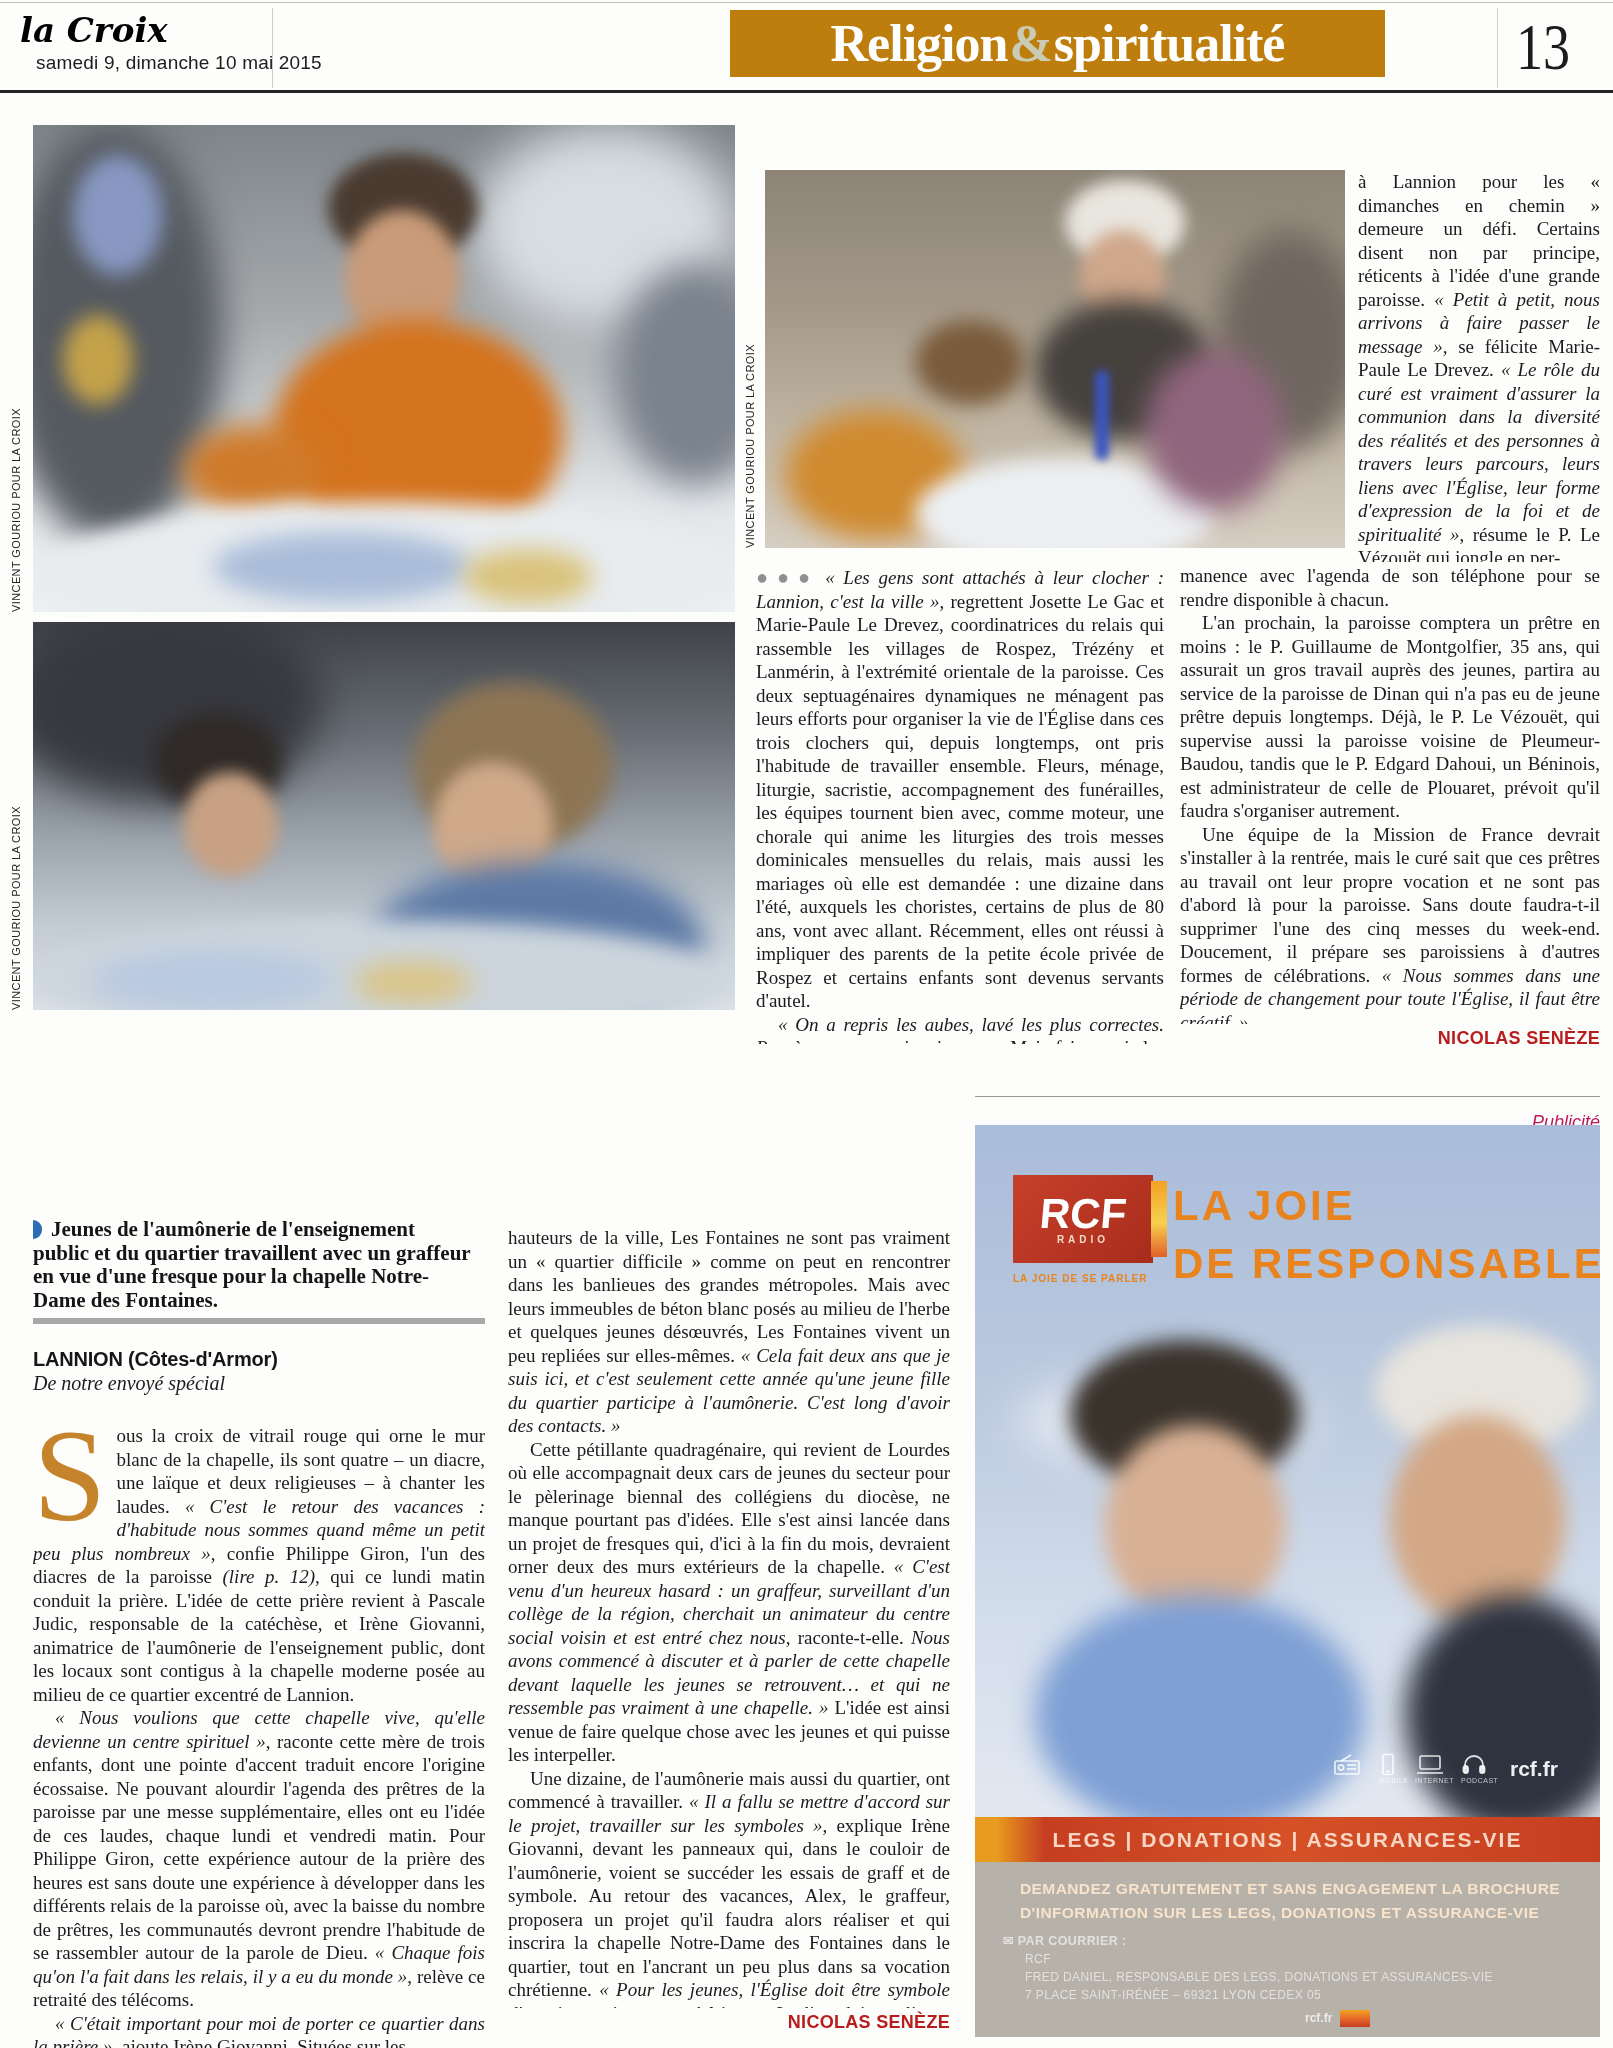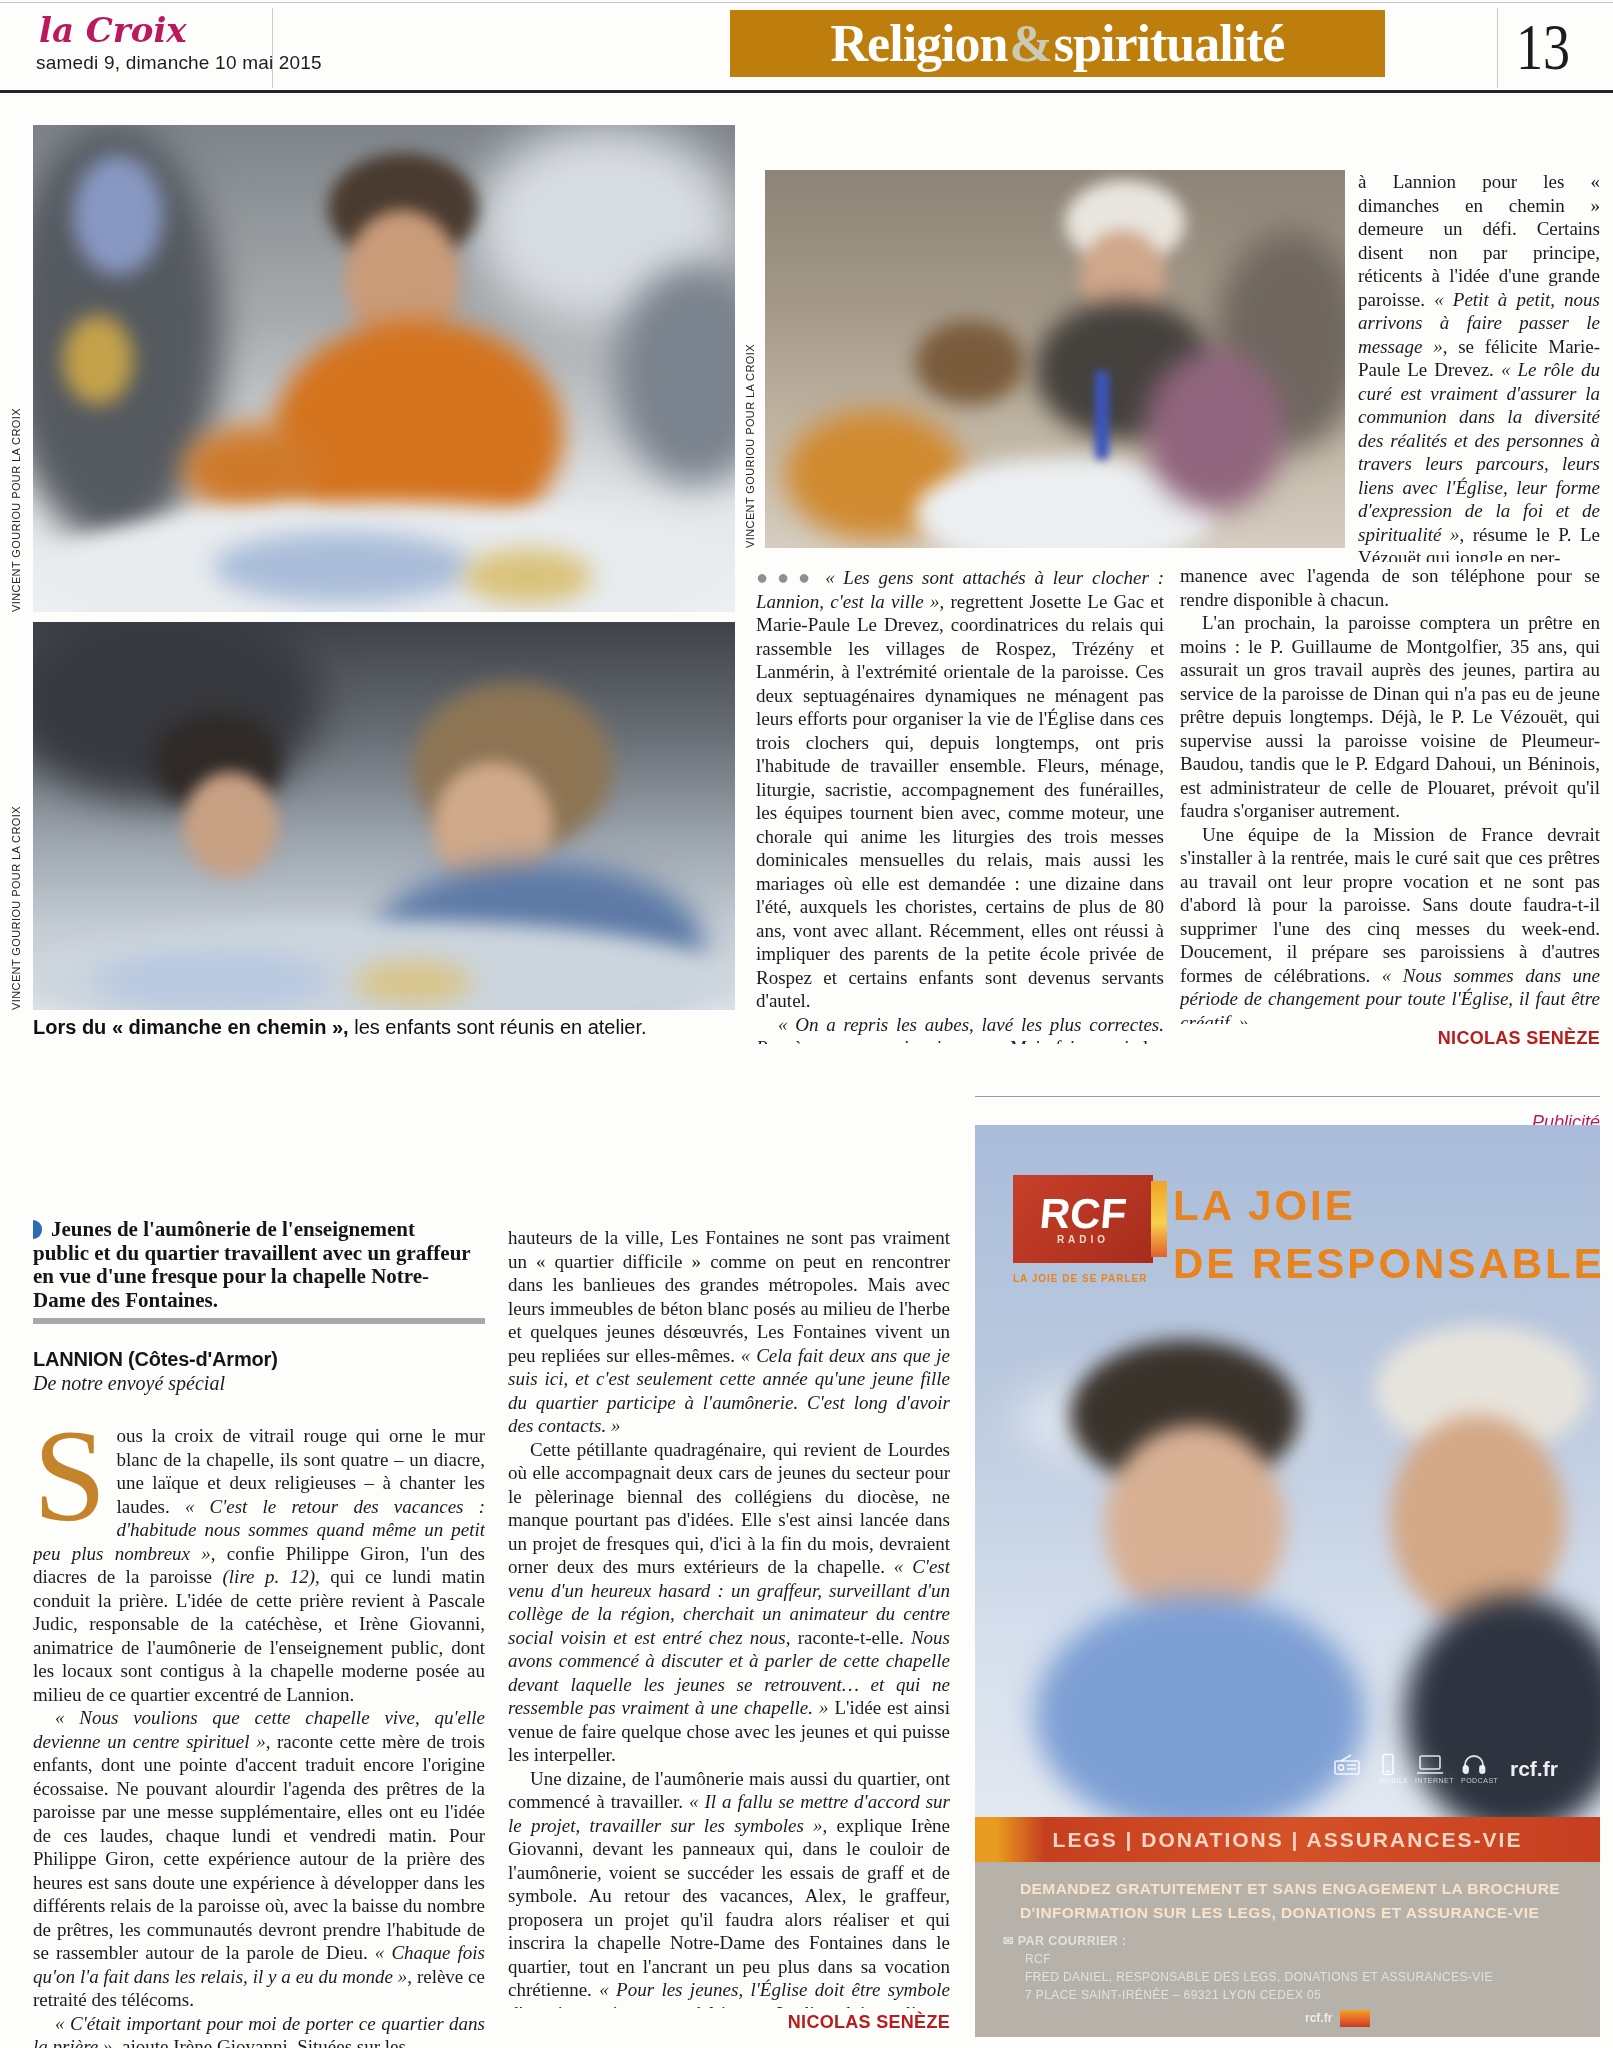--- a/index.html
+++ b/index.html
@@ -3,21 +3,21 @@
 <meta charset="utf-8">
 <style>
   html,body{margin:0;padding:0;background:#e8e8e8;}
   .page{position:relative;width:1613px;height:2048px;background:#fdfdfc;overflow:hidden;
         font-family:"Liberation Serif",serif;color:#1b1b1b;}
   .abs{position:absolute;}
   
   .hair-top{left:0;top:2px;width:1613px;height:1px;background:#c2c2c2;}
   .hdr-vline{top:8px;height:80px;width:1px;background:#cccccc;}
   .hdr-rule{left:0;top:90px;width:1613px;height:3px;background:#252525;}
-  .masthead{left:39px;top:10px;font:italic 700 34px "DejaVu Serif",serif;color:#be185d;}
+  .masthead{left:20px;top:10px;font:italic 700 34px "DejaVu Serif",serif;color:#000000;}
   .hdr-date{left:36px;top:52px;font:400 19px/22px "Liberation Sans",sans-serif;color:#1c1c1c;letter-spacing:.2px;}
   .section-banner{left:730px;top:10px;width:655px;height:67px;background:#be7e0d;
        display:flex;align-items:center;justify-content:center;}
   .section-banner .t{font:700 52px "Liberation Serif",serif;color:#ffffff;letter-spacing:-1px;}
   .section-banner .amp{color:#c9cbb4;padding:0 2px;}
   .pageno{left:1516px;top:14px;font:400 66px/66px "Liberation Serif",serif;color:#1c1c1c;transform:scaleX(.82);transform-origin:left top;}
   
   .photo{position:absolute;overflow:hidden;background:#9aa0a6;}
   .blob{position:absolute;border-radius:50%;}
   .credit{position:absolute;writing-mode:vertical-rl;transform:rotate(180deg);
@@ -109,23 +109,20 @@
     <div class="blob" style="left:150px;top:150px;width:95px;height:105px;background:#c8a184;filter:blur(8px);"></div>
     <div class="blob" style="left:380px;top:60px;width:200px;height:170px;background:#8d7554;filter:blur(10px);"></div>
     <div class="blob" style="left:400px;top:140px;width:120px;height:130px;background:#cfa98a;filter:blur(8px);"></div>
     <div class="blob" style="left:340px;top:240px;width:330px;height:160px;background:#5d7aa6;filter:blur(14px);"></div>
     <div class="blob" style="left:0;bottom:-30px;width:702px;height:120px;background:#ccd5dd;filter:blur(10px);"></div>
     <div class="blob" style="left:60px;bottom:0;width:240px;height:60px;background:#b9c9e0;filter:blur(12px);"></div>
     <div class="blob" style="left:320px;bottom:5px;width:120px;height:45px;background:#d9c58a;filter:blur(12px);"></div>
   </div>
   <div class="credit" style="left:10px;top:810px;height:200px;">VINCENT GOURIOU POUR LA CROIX</div>
 
-  <div class="abs caption" style="left:33px;top:1014px;width:702px;">
-    <b>Lors du « dimanche en chemin », </b><span>les enfants sont réunis en atelier.</span>
-  </div>
 
   <div class="photo" style="left:765px;top:170px;width:580px;height:378px;
        background:linear-gradient(180deg,#8d8477 0%,#a39888 35%,#bdb2a0 65%,#d6cec2 100%);">
     <div class="blob" style="left:300px;top:10px;width:120px;height:85px;background:#e9e6df;filter:blur(8px);"></div>
     <div class="blob" style="left:315px;top:60px;width:85px;height:95px;background:#cfa78b;filter:blur(8px);"></div>
     <div class="blob" style="left:270px;top:130px;width:180px;height:140px;background:#45413d;filter:blur(12px);"></div>
     <div class="blob" style="right:-20px;top:60px;width:150px;height:220px;background:#6f675f;filter:blur(16px);"></div>
     <div class="blob" style="left:150px;top:150px;width:110px;height:85px;background:#7a5c3c;filter:blur(10px);"></div>
     <div class="blob" style="left:20px;top:240px;width:180px;height:130px;background:#d08a2f;filter:blur(14px);"></div>
     <div class="blob" style="left:150px;bottom:-20px;width:300px;height:110px;background:#eceff2;filter:blur(10px);"></div>

